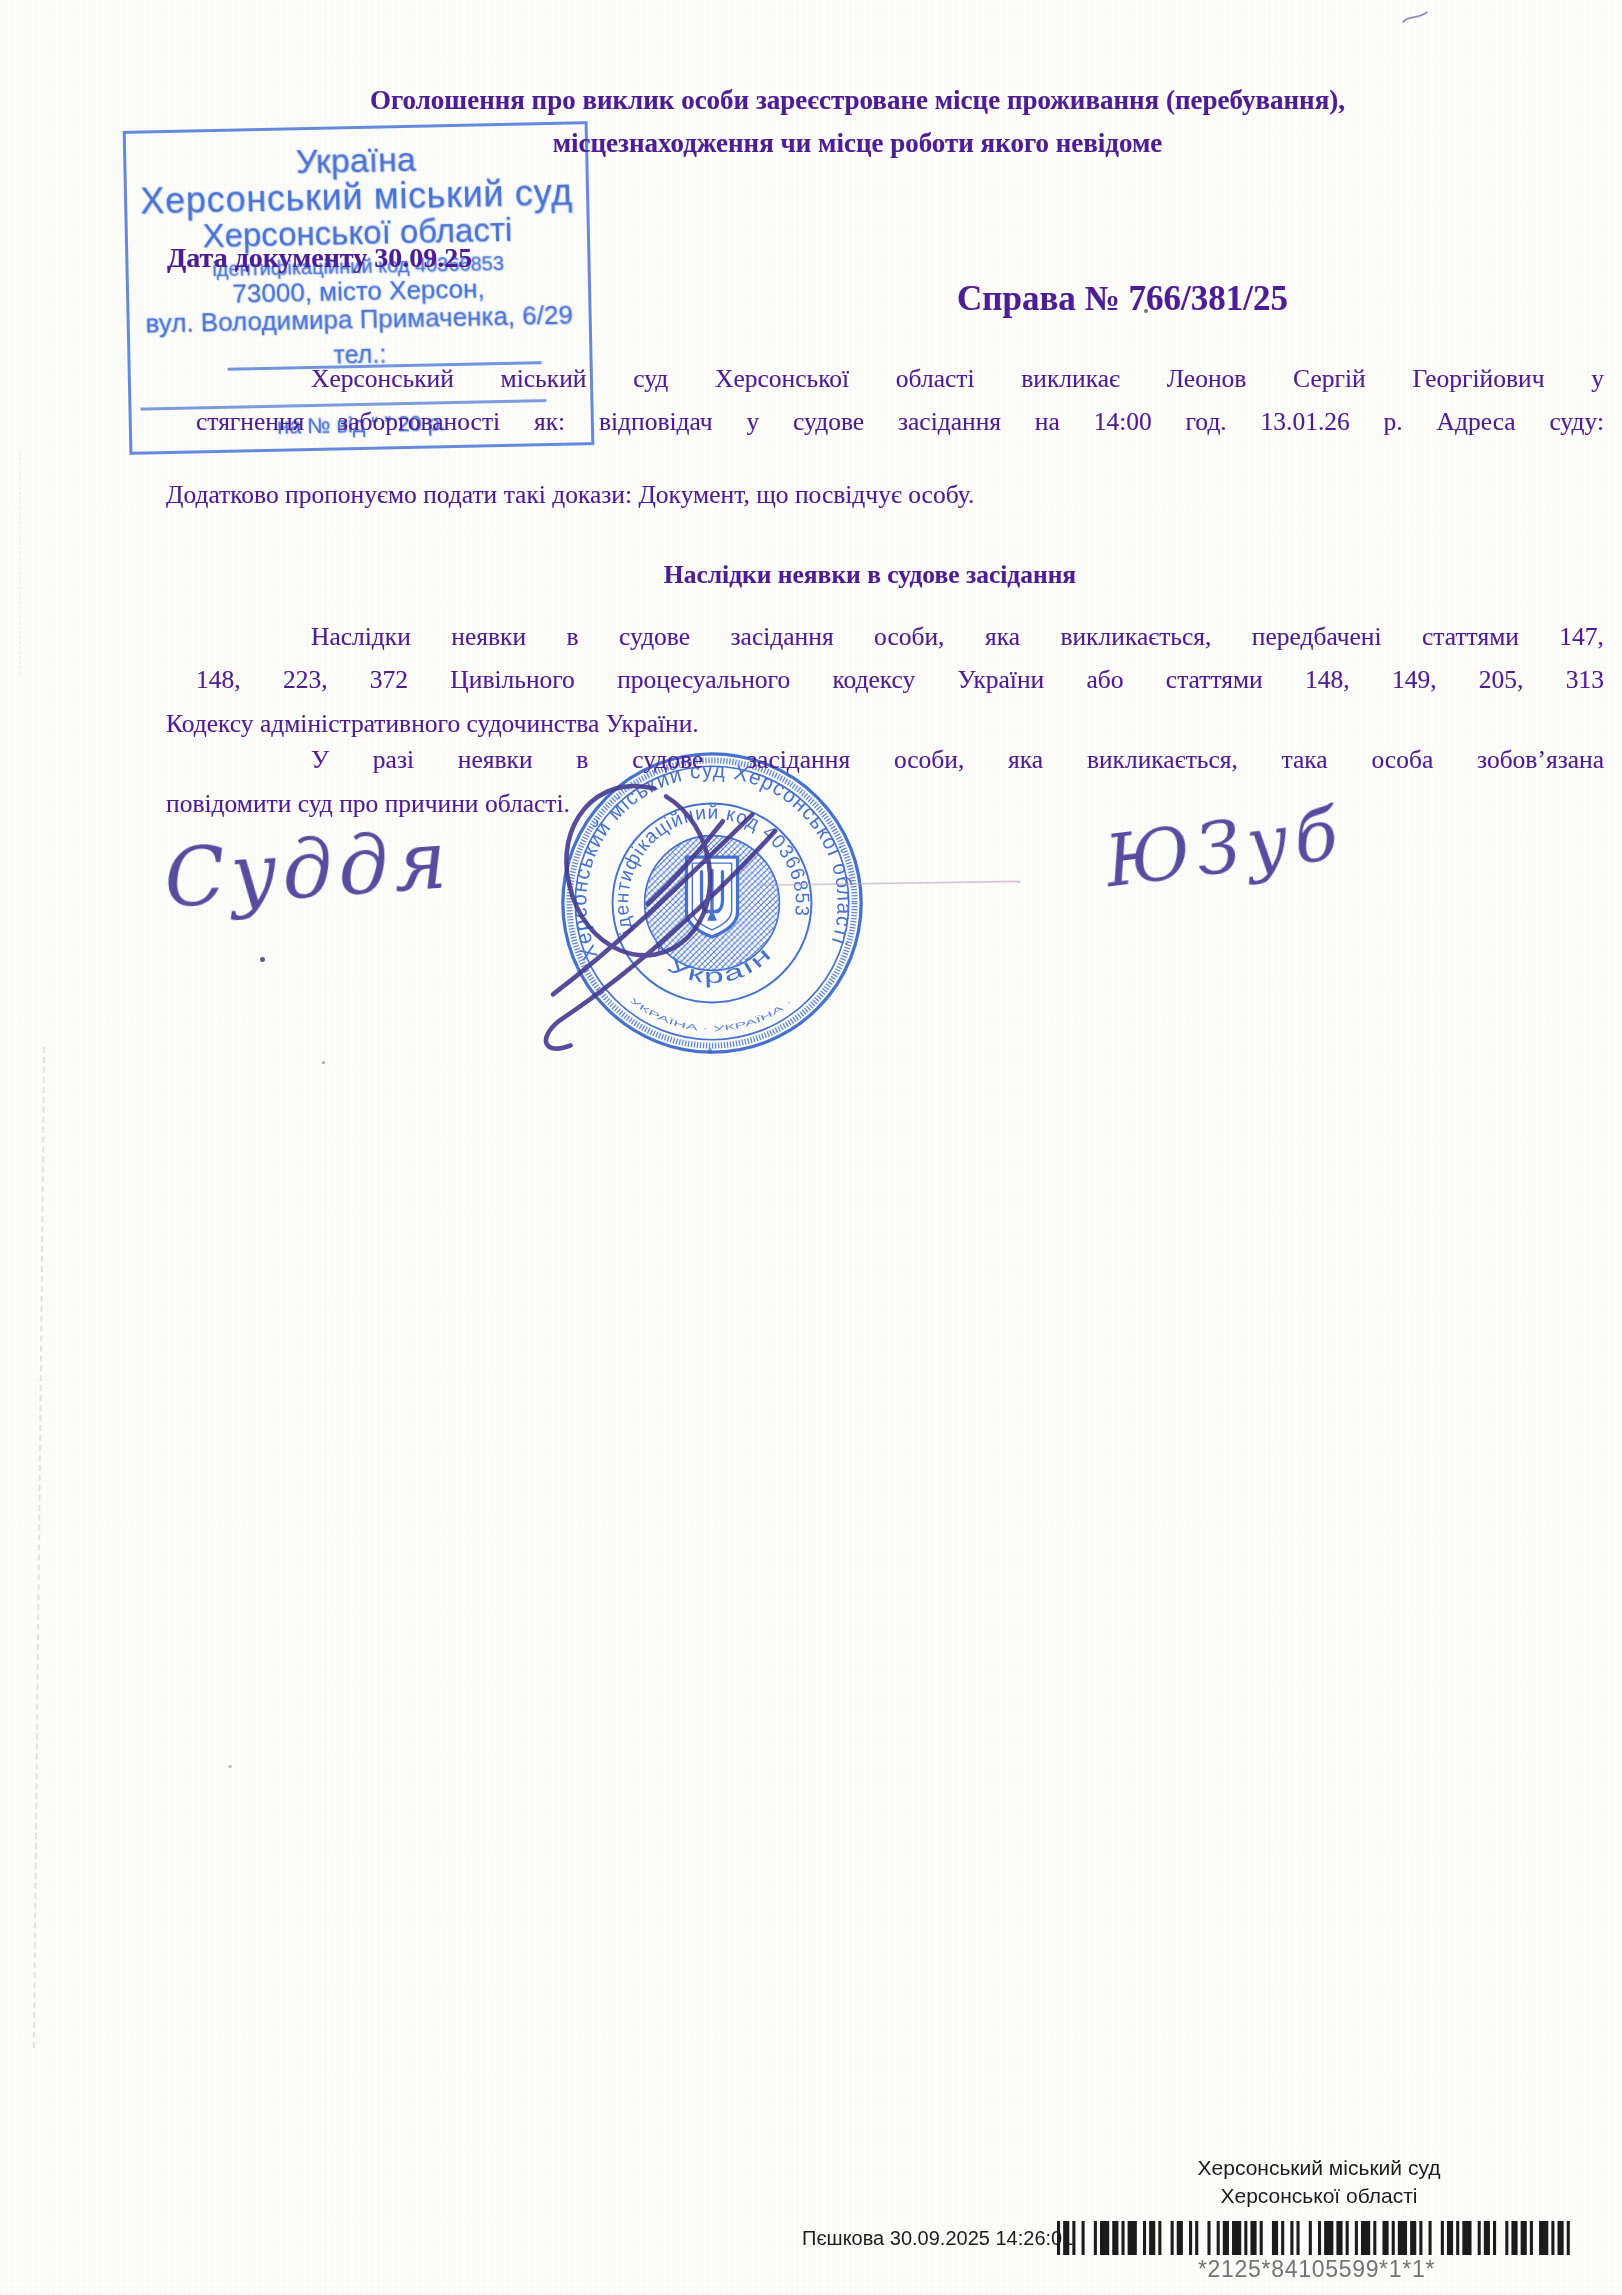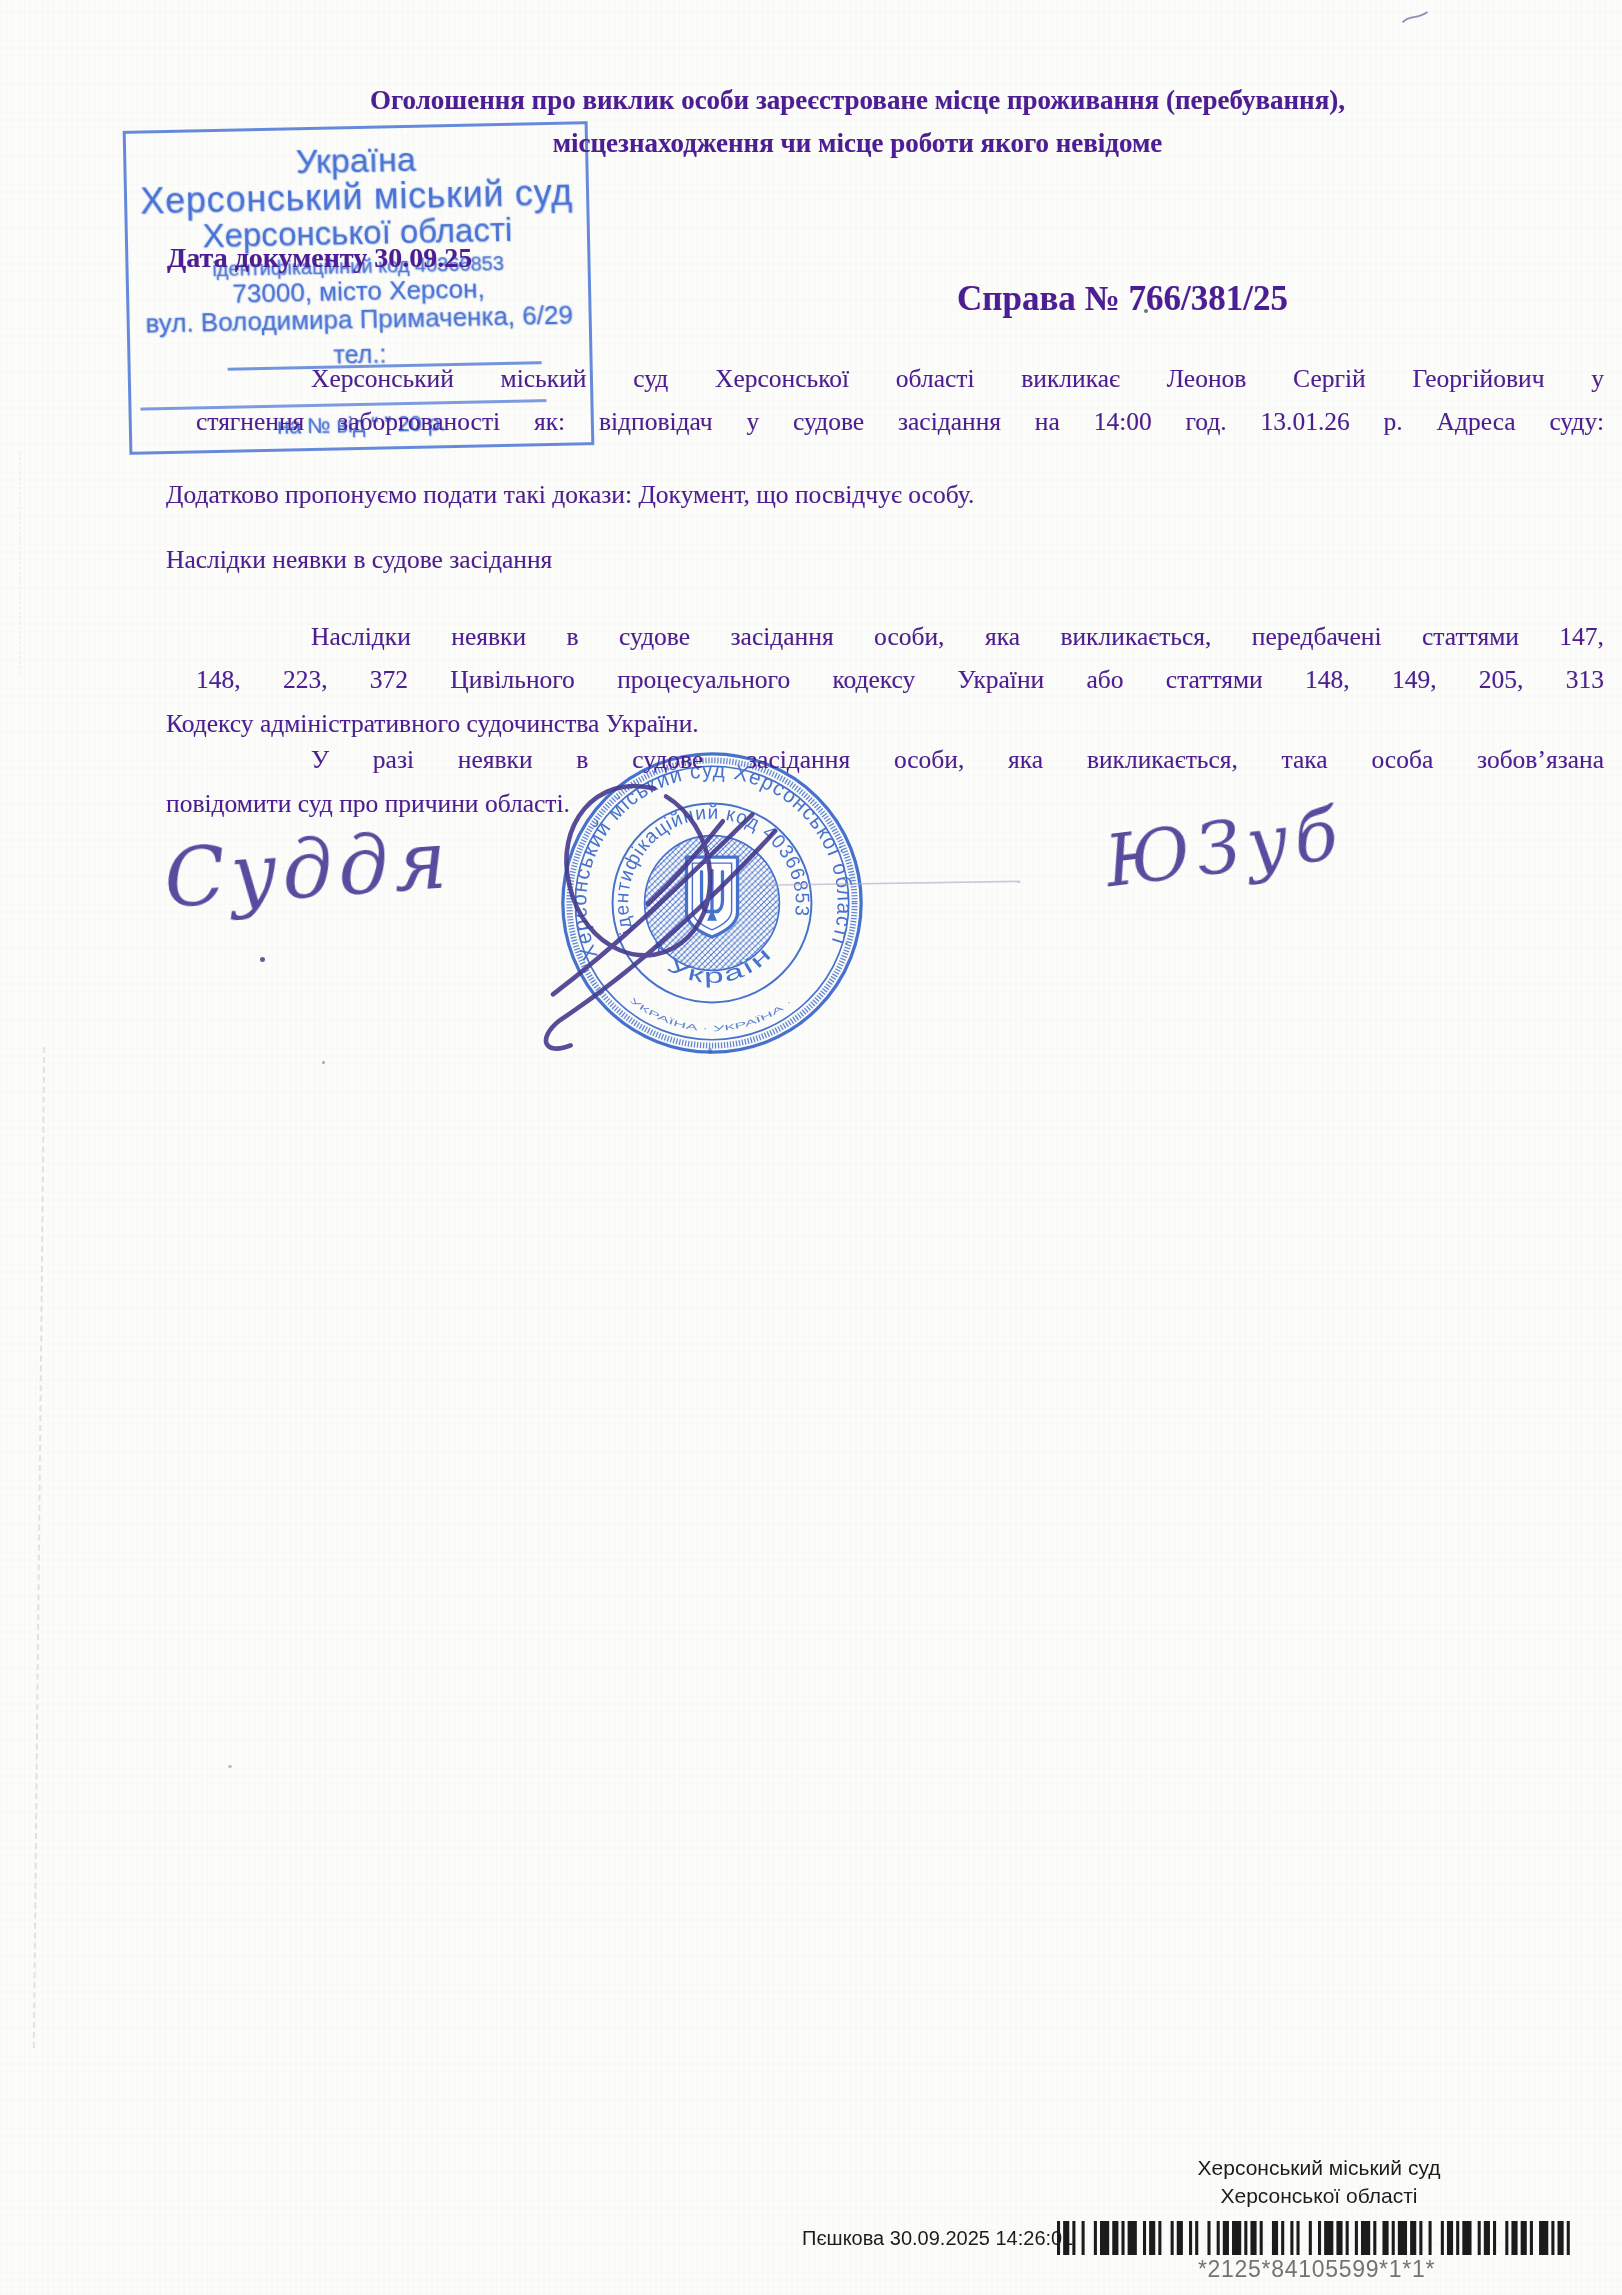--- a/index.html
+++ b/index.html
@@ -13,21 +13,21 @@
     background:
       repeating-linear-gradient(90deg, rgba(160,160,155,.025) 0 2px, rgba(255,255,255,0) 2px 5.9px),
       repeating-linear-gradient(0deg, rgba(150,150,145,.02) 0 1.3px, rgba(255,255,255,0) 1.3px 7.2px);
   }
   
   .blacktxt{color:#4c1d95;text-shadow:0.4px 0.3px 0 rgba(150,50,10,.18), -0.4px -0.2px 0 rgba(20,60,160,.15);}
   .title{position:absolute;left:164px;width:1387px;text-align:center;font-weight:bold;font-size:27px;line-height:31px;z-index:3;}
   .bodyline{position:absolute;left:166px;width:1408px;font-size:25.5px;white-space:nowrap;z-index:3;}
   .just{white-space:normal;text-align:justify;text-align-last:justify;margin-left:30px;}
   .indent{text-indent:115px;}
-  .centerline{text-align:left;white-space:normal;font-weight:normal;}
+  .centerline{text-align:center;white-space:normal;font-weight:bold;margin-top:15px;}
   .boldserif{font-weight:bold;}
   
   .stamp{
     position:absolute;left:126px;top:126px;width:459px;height:318px;z-index:1;
     border:3.3px solid rgba(70,114,212,.82);
     transform:rotate(-1.2deg);
     color:rgba(62,106,210,.88);
     font-family:"Liberation Sans", sans-serif;
     filter:blur(0.3px);
   }

